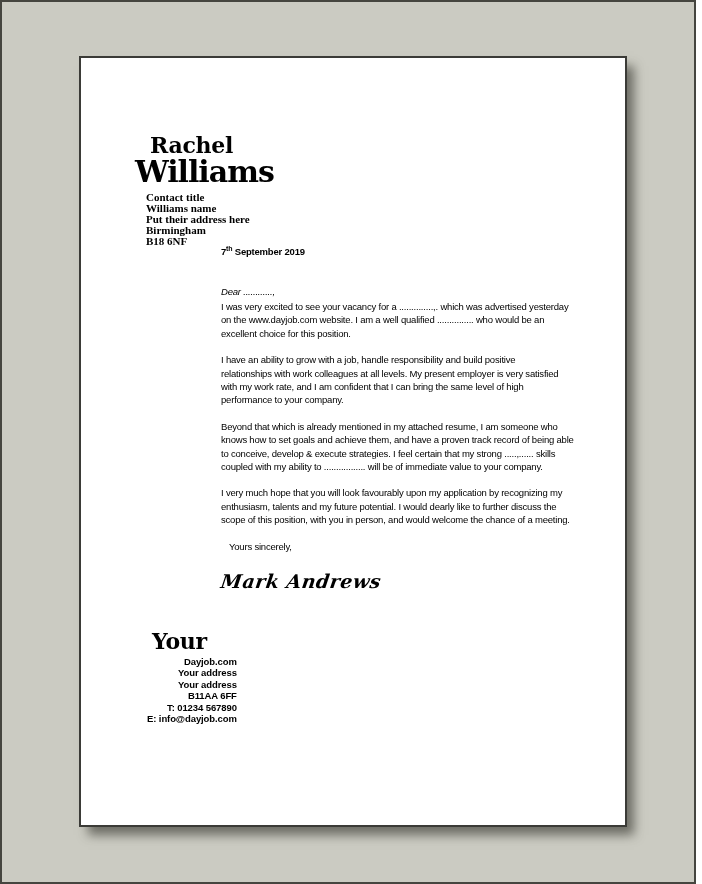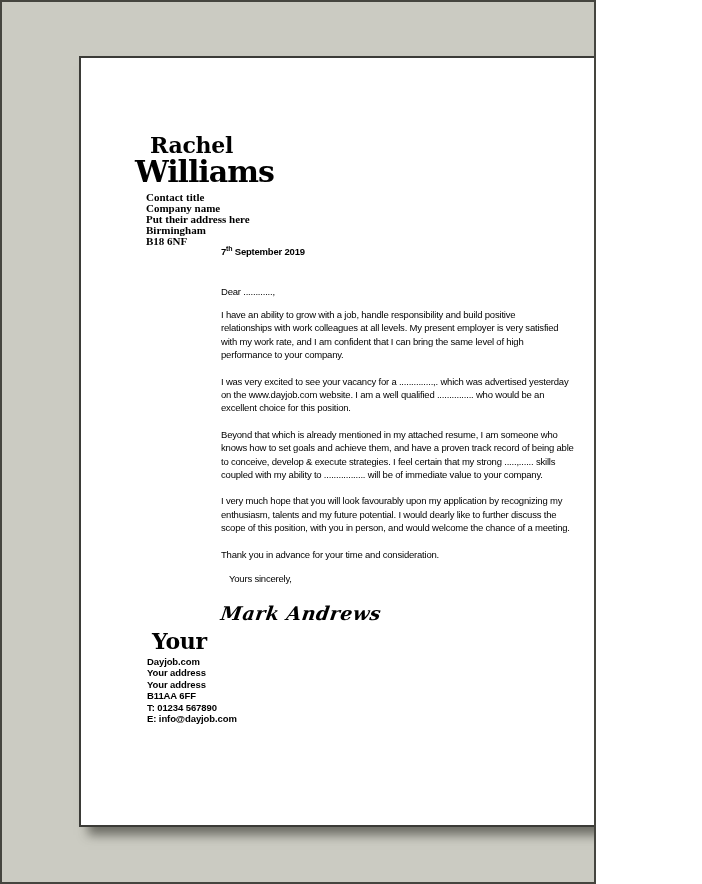--- a/index.html
+++ b/index.html
@@ -1,18 +1,18 @@
 <!DOCTYPE html>
 <html><head>
 <meta charset="utf-8">
 <style>
   html,body { margin:0; padding:0; }
   .canvas {
     position: relative;
-    width: 596px;
+    width: 696px;
     height: 884px;
     box-sizing: border-box;
     background: #cbcbc2;
     border: 2px solid #45453f;
     overflow: hidden;
     font-family: "Liberation Sans", sans-serif;
     color: #000;
   }
   .page {
     position: absolute;
@@ -60,21 +60,21 @@
     position: absolute;
     left: 140px;
     top: 184px;
     width: 390px;
     font-size: 9.5px;
     letter-spacing: -0.2px;
     line-height: 13.4px;
   }
   .date-line { font-weight: bold; margin: 0 0 26px 0; }
   .date-line sup { font-size: 7px; vertical-align: super; }
-  .salutation { margin: 0 0 10px 0; }
+  .salutation { margin: 0 0 2px 0; font-style: italic; }
   .para { margin: 0 0 13px 0; white-space: pre-line; }
   .thanks { margin: 0 0 11px 0; }
   .closing { margin: 8px; }
   .signature {
     display: inline-block;
     margin-top: 14px;
     font-family: "DejaVu Serif", serif;
     font-style: italic;
     font-weight: bold;
     font-size: 19px;
@@ -93,61 +93,60 @@
   .sender .name-first { margin-left: 13px; }
   .sender-contact {
     margin-top: 4px;
     margin-left: 8px;
     font-family: "Liberation Sans", sans-serif;
     font-weight: bold;
     font-size: 9.5px;
     line-height: 11.4px;
     letter-spacing: -0.1px;
   }
-  .sender-contact div { white-space: nowrap; }
+  .sender-contact div { white-space: nowrap; text-align: right; }
 </style>
 </head>
 <body>
 
 <div class="canvas">
   <div class="page">
 
     <div class="letterhead">
       <span class="name-first">Rachel</span>
       <span class="name-last">Williams</span>
       <div class="letterhead-address">
         <div>Contact title</div>
-        <div>Company name</div>
+        <div>Williams name</div>
         <div>Put their address here</div>
         <div>Birmingham</div>
         <div>B18 6NF</div>
       </div>
     </div>
 
     <div class="body-col">
       <p class="date-line"><span>7</span><sup>th</sup><span> September 2019</span></p>
 
       <p class="salutation">Dear ............,</p>
 
+      <p class="para">I was very excited to see your vacancy for a ..............,. which was advertised yesterday
+on the www.dayjob.com website. I am a well qualified ............... who would be an
+excellent choice for this position.</p>
       <p class="para">I have an ability to grow with a job, handle responsibility and build positive
 relationships with work colleagues at all levels. My present employer is very satisfied
 with my work rate, and I am confident that I can bring the same level of high
 performance to your company.</p>
-      <p class="para">I was very excited to see your vacancy for a ..............,. which was advertised yesterday
-on the www.dayjob.com website. I am a well qualified ............... who would be an
-excellent choice for this position.</p>
       <p class="para">Beyond that which is already mentioned in my attached resume, I am someone who
 knows how to set goals and achieve them, and have a proven track record of being able
 to conceive, develop &amp; execute strategies. I feel certain that my strong .....,...... skills
 coupled with my ability to ................. will be of immediate value to your company.</p>
       <p class="para">I very much hope that you will look favourably upon my application by recognizing my
 enthusiasm, talents and my future potential. I would dearly like to further discuss the
 scope of this position, with you in person, and would welcome the chance of a meeting.</p>
 
-      <p class="thanks">Thank you in advance for your time and consideration.</p>
       <p class="closing">Yours sincerely,</p>
 
       <span class="signature">Mark Andrews</span>
     </div>
 
     <div class="sender">
       <span class="name-first">Your</span>
       <div class="sender-contact">
         <div>Dayjob.com</div>
         <div>Your address</div>

